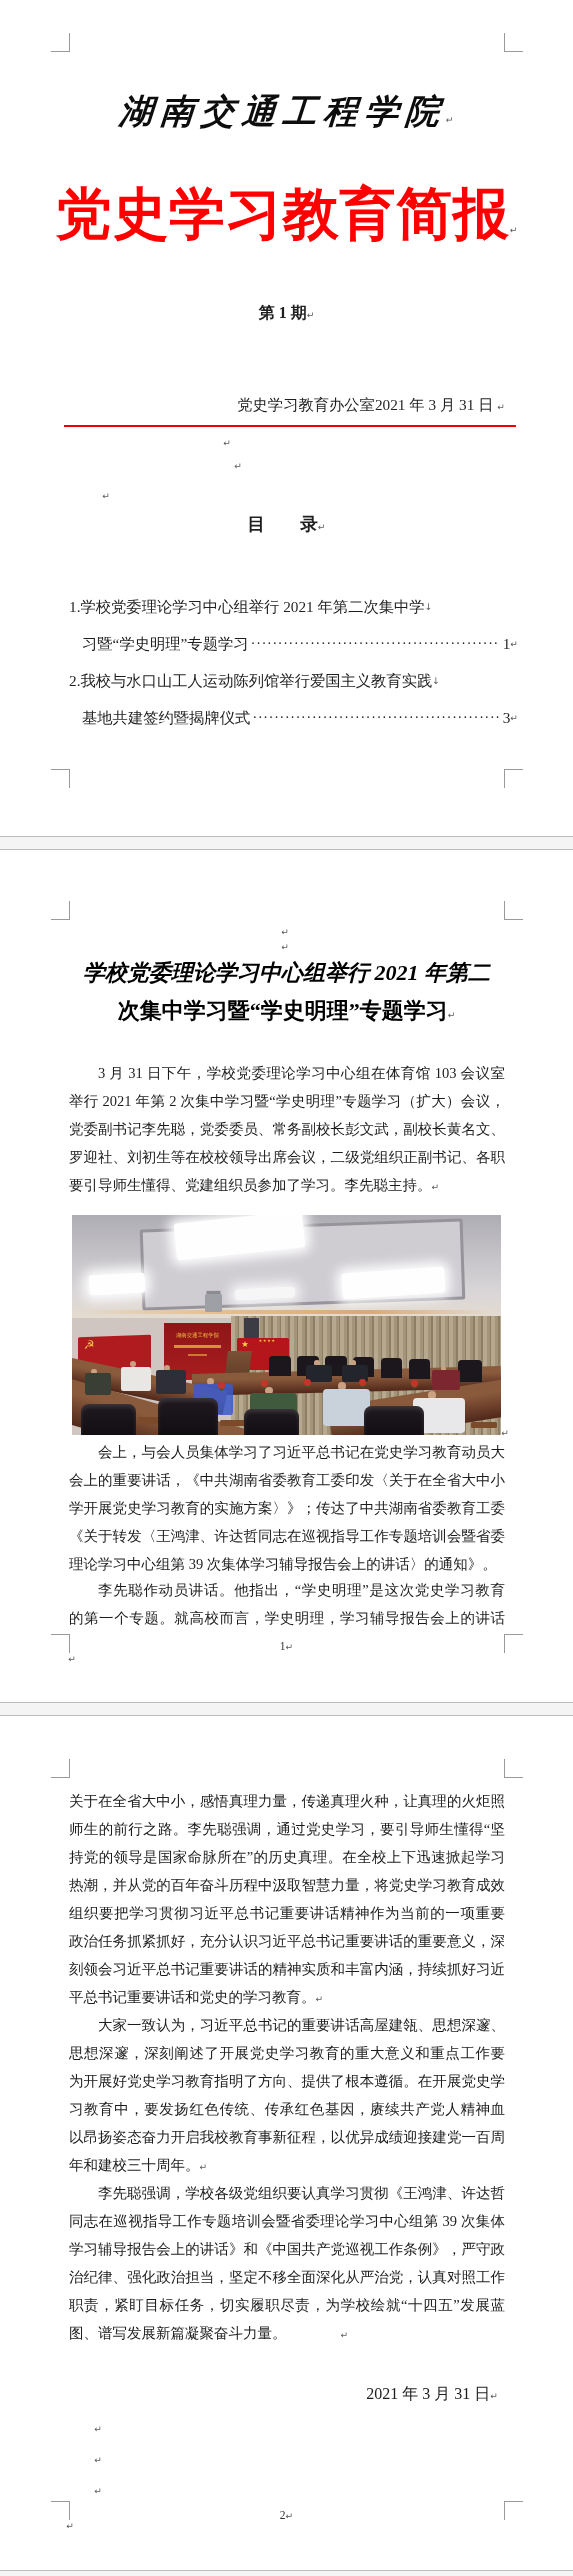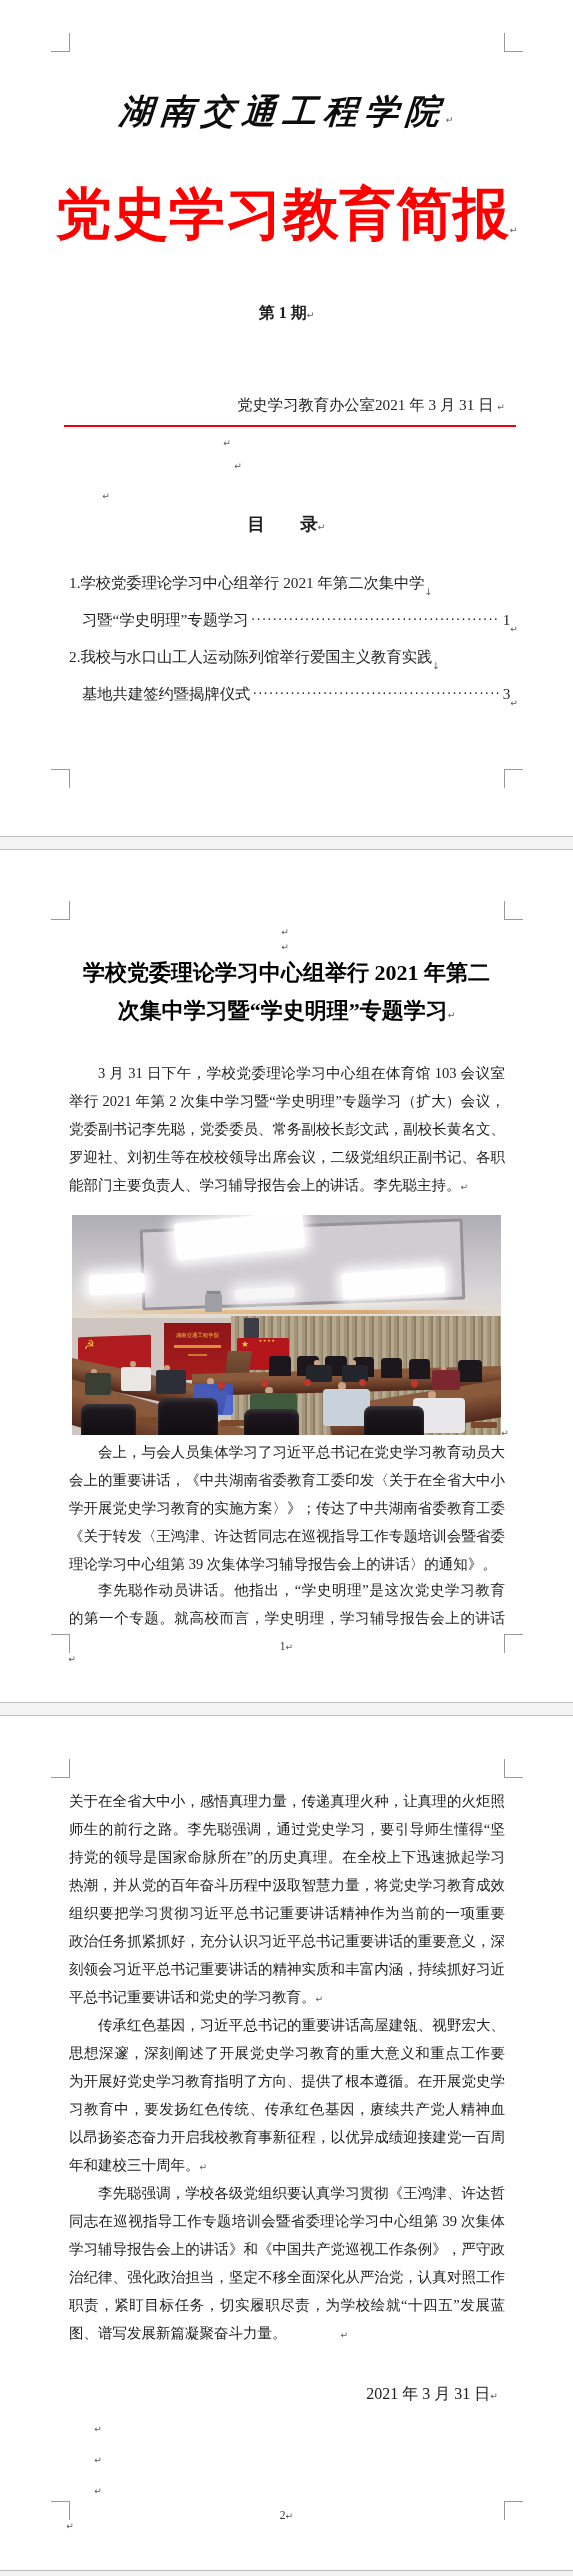--- a/index.html
+++ b/index.html
@@ -25,21 +25,21 @@
     transform:skewX(-4deg);}
   .banner{left:0;top:171px;width:573px;height:86px;line-height:86px;text-align:center;
     font-family:"Liberation Sans","DejaVu Sans",sans-serif;font-weight:900;font-size:56px;letter-spacing:0.8px;}
   .issue{left:0;top:301px;width:573px;height:23px;line-height:23px;text-align:center;
     font-size:16px;font-weight:bold;}
   .masthead{left:69px;top:393px;width:436px;height:23px;line-height:23px;font-size:15.3px;
     display:flex;justify-content:flex-end;align-items:center;}
   .redline{left:64px;top:425px;width:452px;height:2.3px;}
   .tocHead{left:0;top:511px;width:573px;height:26px;line-height:26px;text-align:center;
     font-size:17.6px;font-weight:bold;}
-  .tocLine{left:69px;width:436px;height:27.6px;line-height:27.6px;font-size:15.3px;display:flex;align-items:flex-end;white-space:nowrap;}
+  .tocLine{left:69px;width:436px;height:27.6px;line-height:27.6px;font-size:15.3px;display:flex;align-items:center;white-space:nowrap;margin-top:24px;}
   .tocLine .leader{flex:1;overflow:hidden;letter-spacing:0.8px;margin:0 2.3px;font-size:13.8px;color:#222;}
   .tocLine.cont{padding-left:13px;}
   
   .h2line{left:0;width:573px;height:38px;line-height:38px;text-align:center;font-size:22px;font-weight:bold;color:#000;white-space:nowrap;}
   .para{position:absolute;left:69px;width:436px;}
   .line{width:436px;height:28px;line-height:28px;overflow:hidden;font-size:14.5px;
     text-align:justify;text-align-last:justify;color:#1c1c1c;}
   .line.ind{text-indent:29px;}
   .line.endp{text-align:left;text-align-last:left;}
   .pgnum{left:0;width:573px;height:17px;line-height:17px;text-align:center;font-size:11.5px;color:#333;}
@@ -131,31 +131,31 @@
 <div class="cm br abs" style="left:504px;top:769px;"></div>
 
 <div class="band" style="top:836px;height:12.2px;"></div>
 
 <div class="cm tl abs" style="left:51px;top:901px;"></div>
 <div class="cm tr abs" style="left:504px;top:901px;"></div>
 
 <span class="pp abs" style="left:285px;top:931px;">↵</span>
 <span class="pp abs" style="left:285px;top:946px;">↵</span>
 
-<div class="abs h2line" style="top:954px;">学校党委理论学习中心组举行 2021 年第二</div>
+<div class="abs h2line" style="top:954px;font-style:italic;">学校党委理论学习中心组举行 2021 年第二</div>
 <div class="abs h2line" style="top:992px;">
   <span>次集中学习暨“学史明理”专题学习</span><span class="pp" style="font-weight:400;">↵</span>
 </div>
 
 <div class="para" style="top:1059px;">
   <div class="line ind">3 月 31 日下午，学校党委理论学习中心组在体育馆 103 会议室</div>
   <div class="line">举行 2021 年第 2 次集中学习暨“学史明理”专题学习（扩大）会议，</div>
   <div class="line">党委副书记李先聪，党委委员、常务副校长彭文武，副校长黄名文、</div>
   <div class="line">罗迎社、刘初生等在校校领导出席会议，二级党组织正副书记、各职</div>
-  <div class="line endp"><span>能部门主要负责人、学习辅导报告会上的讲话。李先聪主持。</span><span class="pp">↵</span></div>
+  <div class="line endp"><span>要引导师生懂得、党建组织员参加了学习。李先聪主持。</span><span class="pp">↵</span></div>
 </div>
 
 <div class="abs photo">
   <div class="ph ph-ceil"></div>
   <div class="ph ph-recess"></div>
   <div class="ph ph-light" style="left:24%;top:1%;width:30%;height:17%;transform:rotate(-6deg);"></div>
   <div class="ph ph-light" style="left:63%;top:25%;width:24%;height:12%;transform:rotate(-4deg);"></div>
   <div class="ph ph-light" style="left:4%;top:27%;width:13%;height:9%;transform:rotate(-3deg);"></div>
   <div class="ph ph-light" style="left:38%;top:33%;width:14%;height:5%;transform:rotate(-3deg);opacity:.85;"></div>
   <div class="ph ph-cove" style="left:2%;top:43%;width:96%;"></div>
@@ -255,21 +255,21 @@
 
 <div class="para" style="top:1787px;">
   <div class="line">关于在全省大中小，感悟真理力量，传递真理火种，让真理的火炬照亮</div>
   <div class="line">师生的前行之路。李先聪强调，通过党史学习，要引导师生懂得“坚</div>
   <div class="line">持党的领导是国家命脉所在”的历史真理。在全校上下迅速掀起学习</div>
   <div class="line">热潮，并从党的百年奋斗历程中汲取智慧力量，将党史学习教育成效</div>
   <div class="line">组织要把学习贯彻习近平总书记重要讲话精神作为当前的一项重要</div>
   <div class="line">政治任务抓紧抓好，充分认识习近平总书记重要讲话的重要意义，深</div>
   <div class="line">刻领会习近平总书记重要讲话的精神实质和丰富内涵，持续抓好习近</div>
   <div class="line endp"><span>平总书记重要讲话和党史的学习教育。</span><span class="pp">↵</span></div>
-  <div class="line ind">传承红色基因，习近平总书记的重要讲话高屋建瓴、视野宏大、</div>
+  <div class="line ind">大家一致认为，习近平总书记的重要讲话高屋建瓴、思想深邃、</div>
   <div class="line">思想深邃，深刻阐述了开展党史学习教育的重大意义和重点工作要求，</div>
   <div class="line">为开展好党史学习教育指明了方向、提供了根本遵循。在开展党史学</div>
   <div class="line">习教育中，要发扬红色传统、传承红色基因，赓续共产党人精神血脉，</div>
   <div class="line">以昂扬姿态奋力开启我校教育事新征程，以优异成绩迎接建党一百周</div>
   <div class="line endp"><span>年和建校三十周年。</span><span class="pp">↵</span></div>
   <div class="line ind">李先聪强调，学校各级党组织要认真学习贯彻《王鸿津、许达哲</div>
   <div class="line">同志在巡视指导工作专题培训会暨省委理论学习中心组第 39 次集体</div>
   <div class="line">学习辅导报告会上的讲话》和《中国共产党巡视工作条例》，严守政</div>
   <div class="line">治纪律、强化政治担当，坚定不移全面深化从严治党，认真对照工作</div>
   <div class="line">职责，紧盯目标任务，切实履职尽责，为学校绘就“十四五”发展蓝</div>

